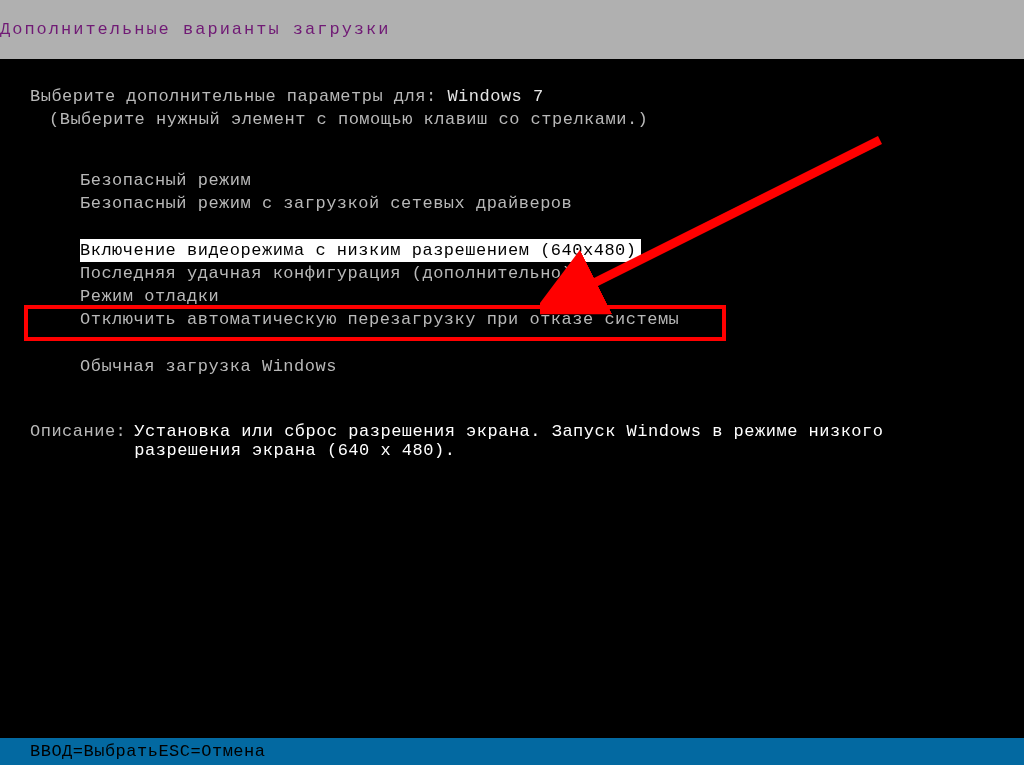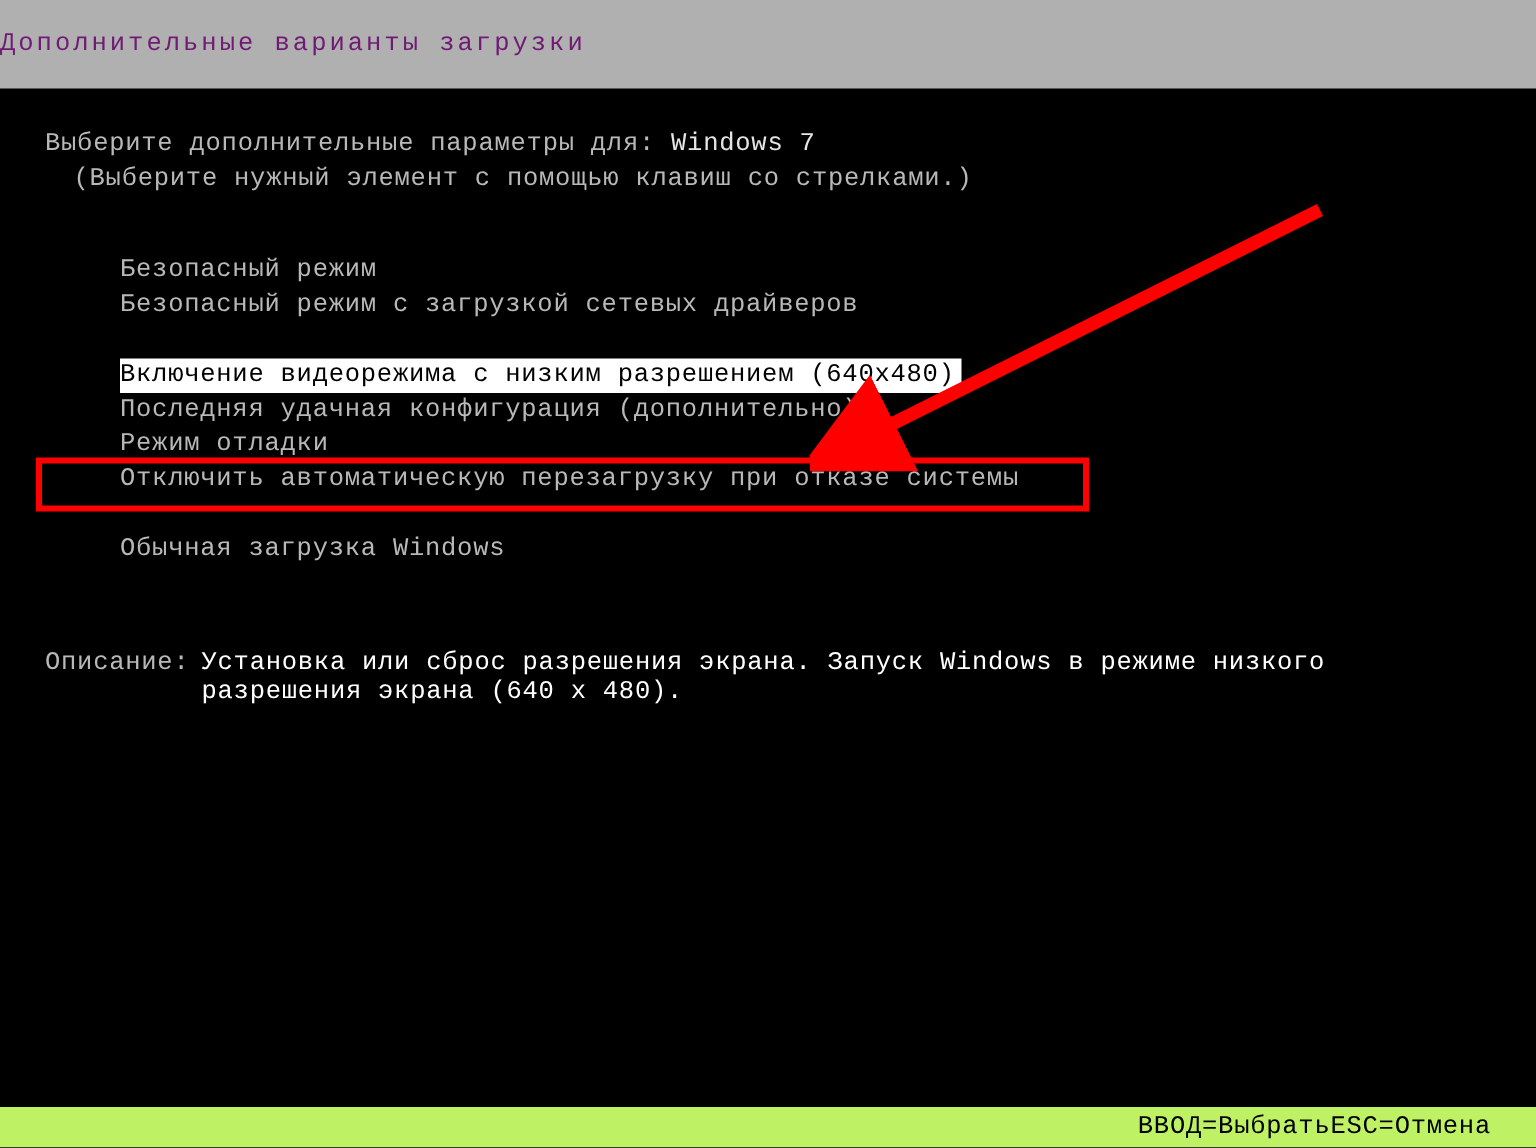--- a/index.html
+++ b/index.html
@@ -44,34 +44,34 @@
     position: absolute;
     left: 24px;
     top: 305px;
     width: 702px;
     height: 36px;
     border: 4px solid #ff0000;
     pointer-events: none;
   }
   .group-gap { height: 24px; }
   .desc {
-    margin-top: 55px;
+    margin-top: 44px;
     display: flex;
   }
   .desc-label { color: #b8b8b8; white-space: nowrap; }
   .desc-text { color: #fff; padding-left: 8px; }
   .footer {
     position: absolute;
     bottom: 0;
     left: 0;
     right: 0;
-    background: #bef264;
+    background: #0369a1;
     color: #000;
     display: flex;
-    justify-content: flex-end;
+    justify-content: flex-start;
     padding: 4px 30px 4px 30px;
   }
   .arrow-svg {
     position: absolute;
     left: 540px;
     top: 130px;
     pointer-events: none;
   }
 </style>
 </head>

